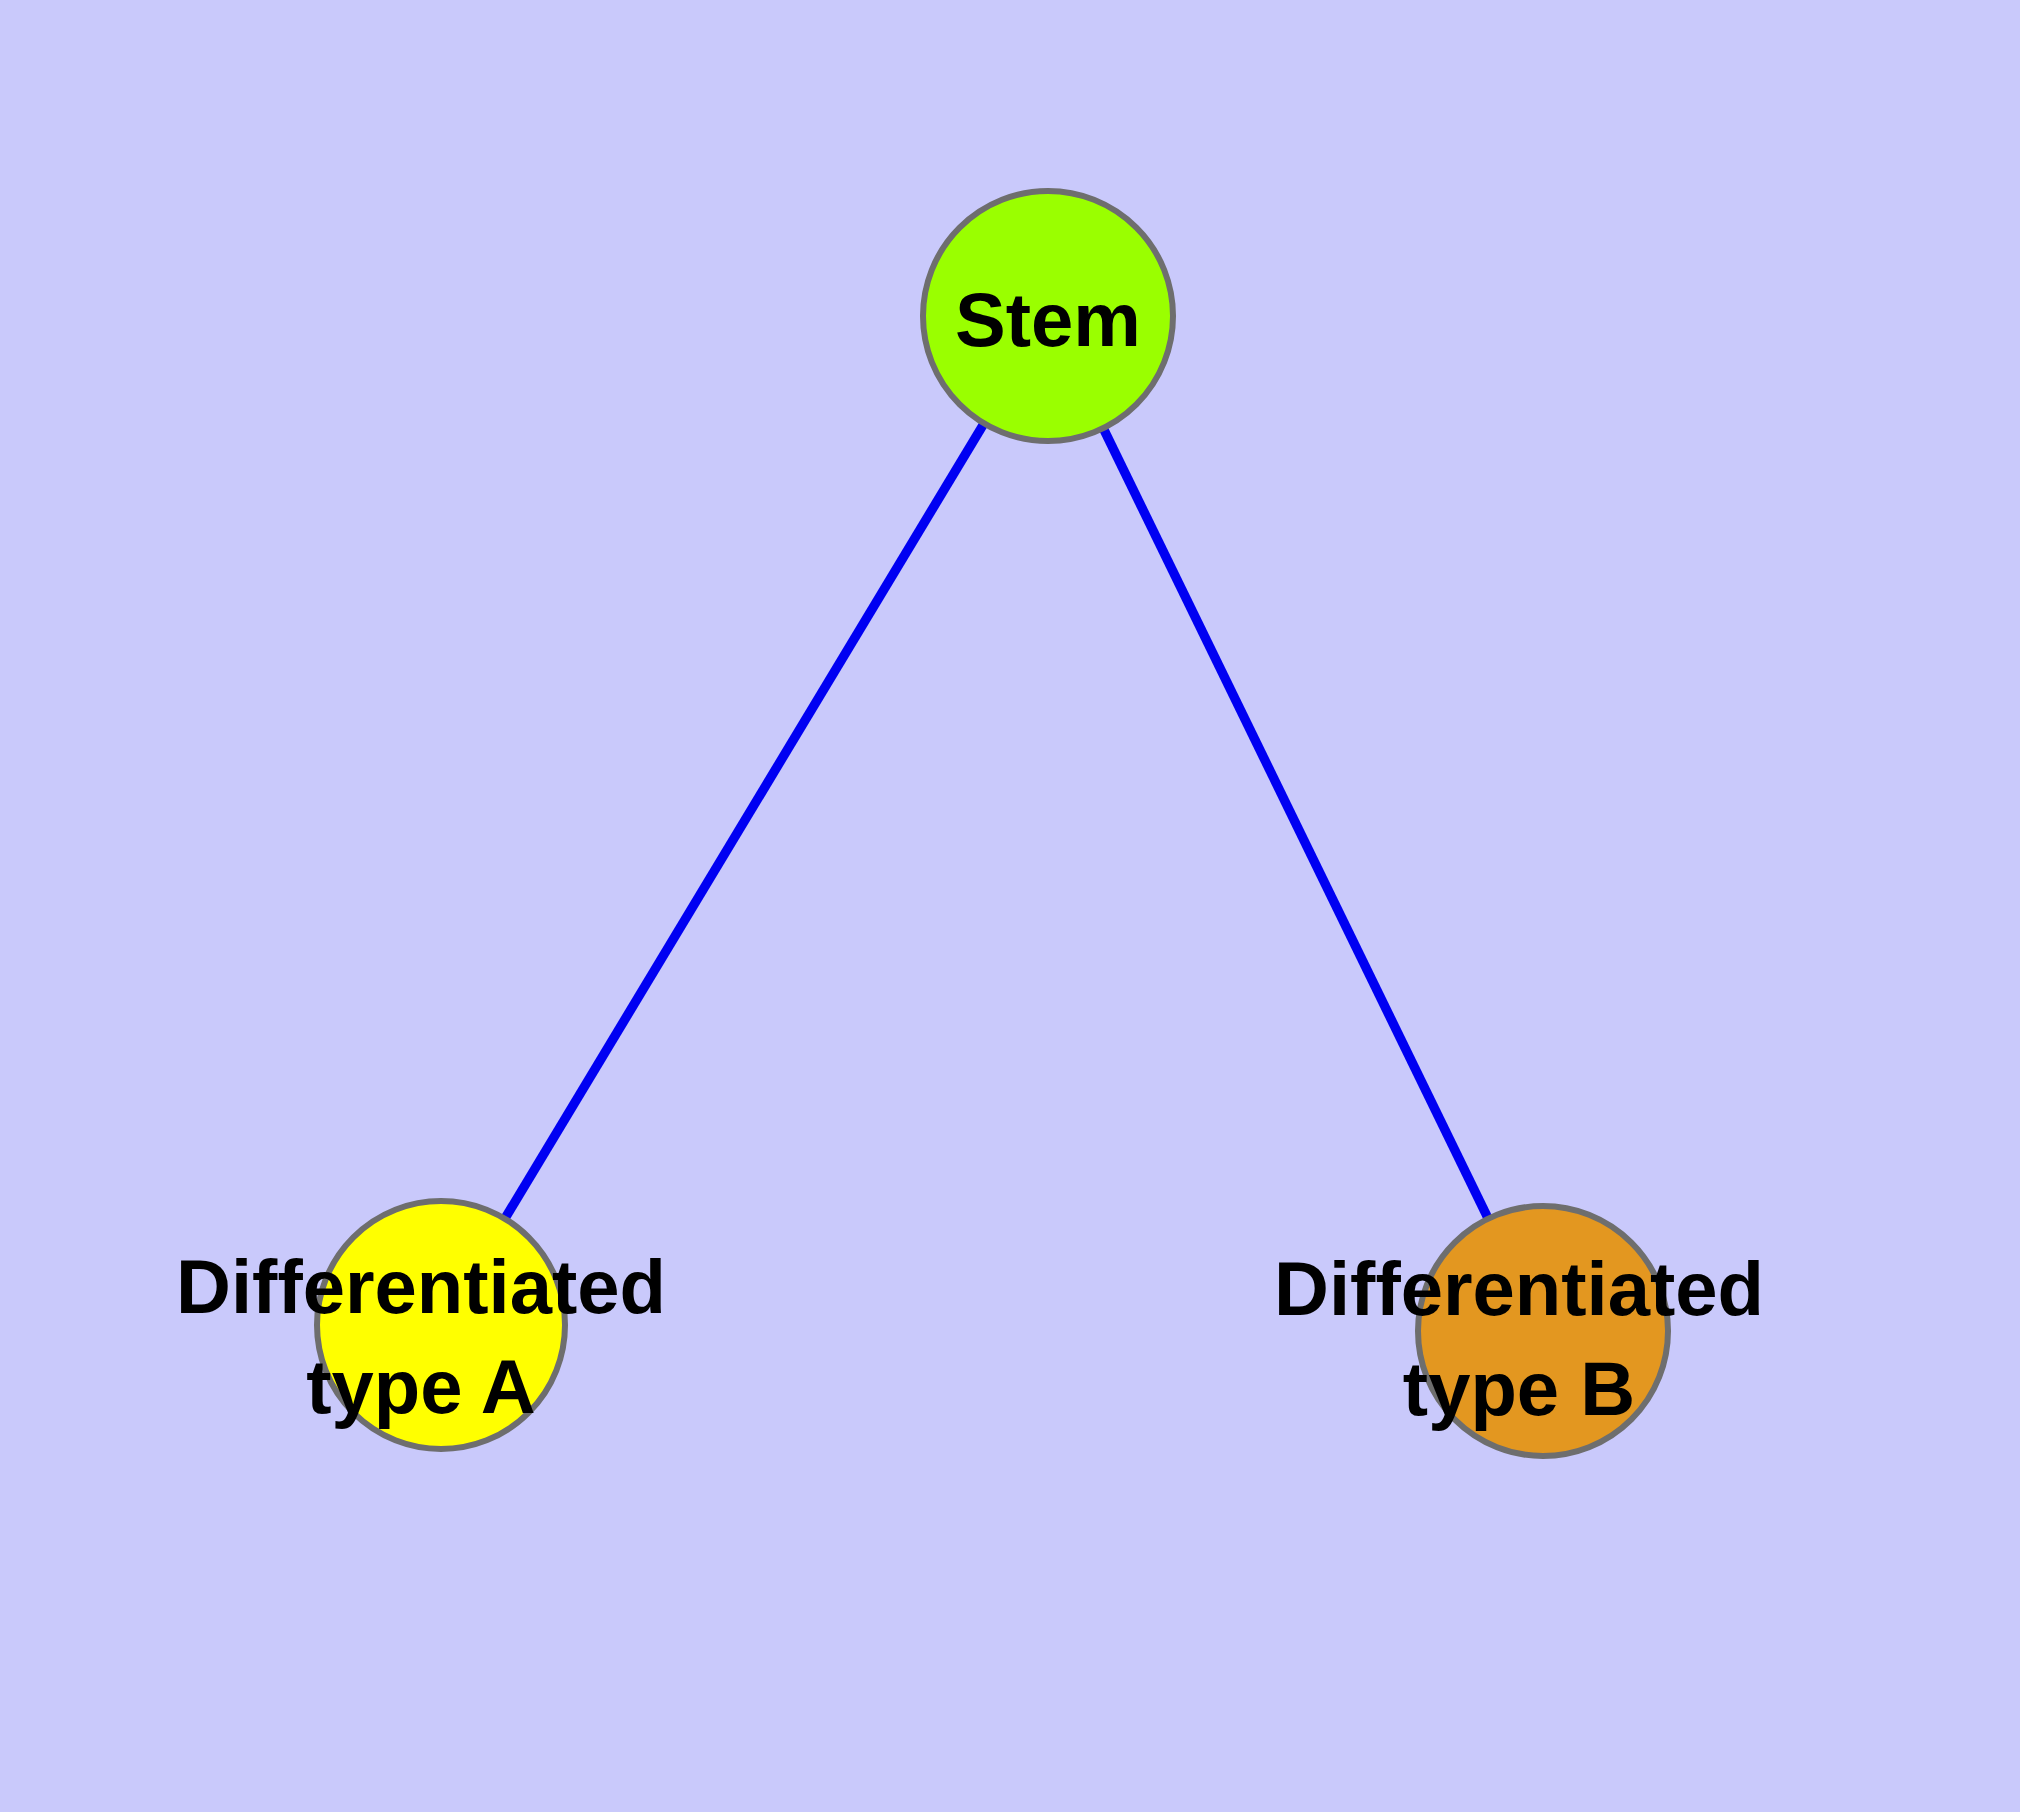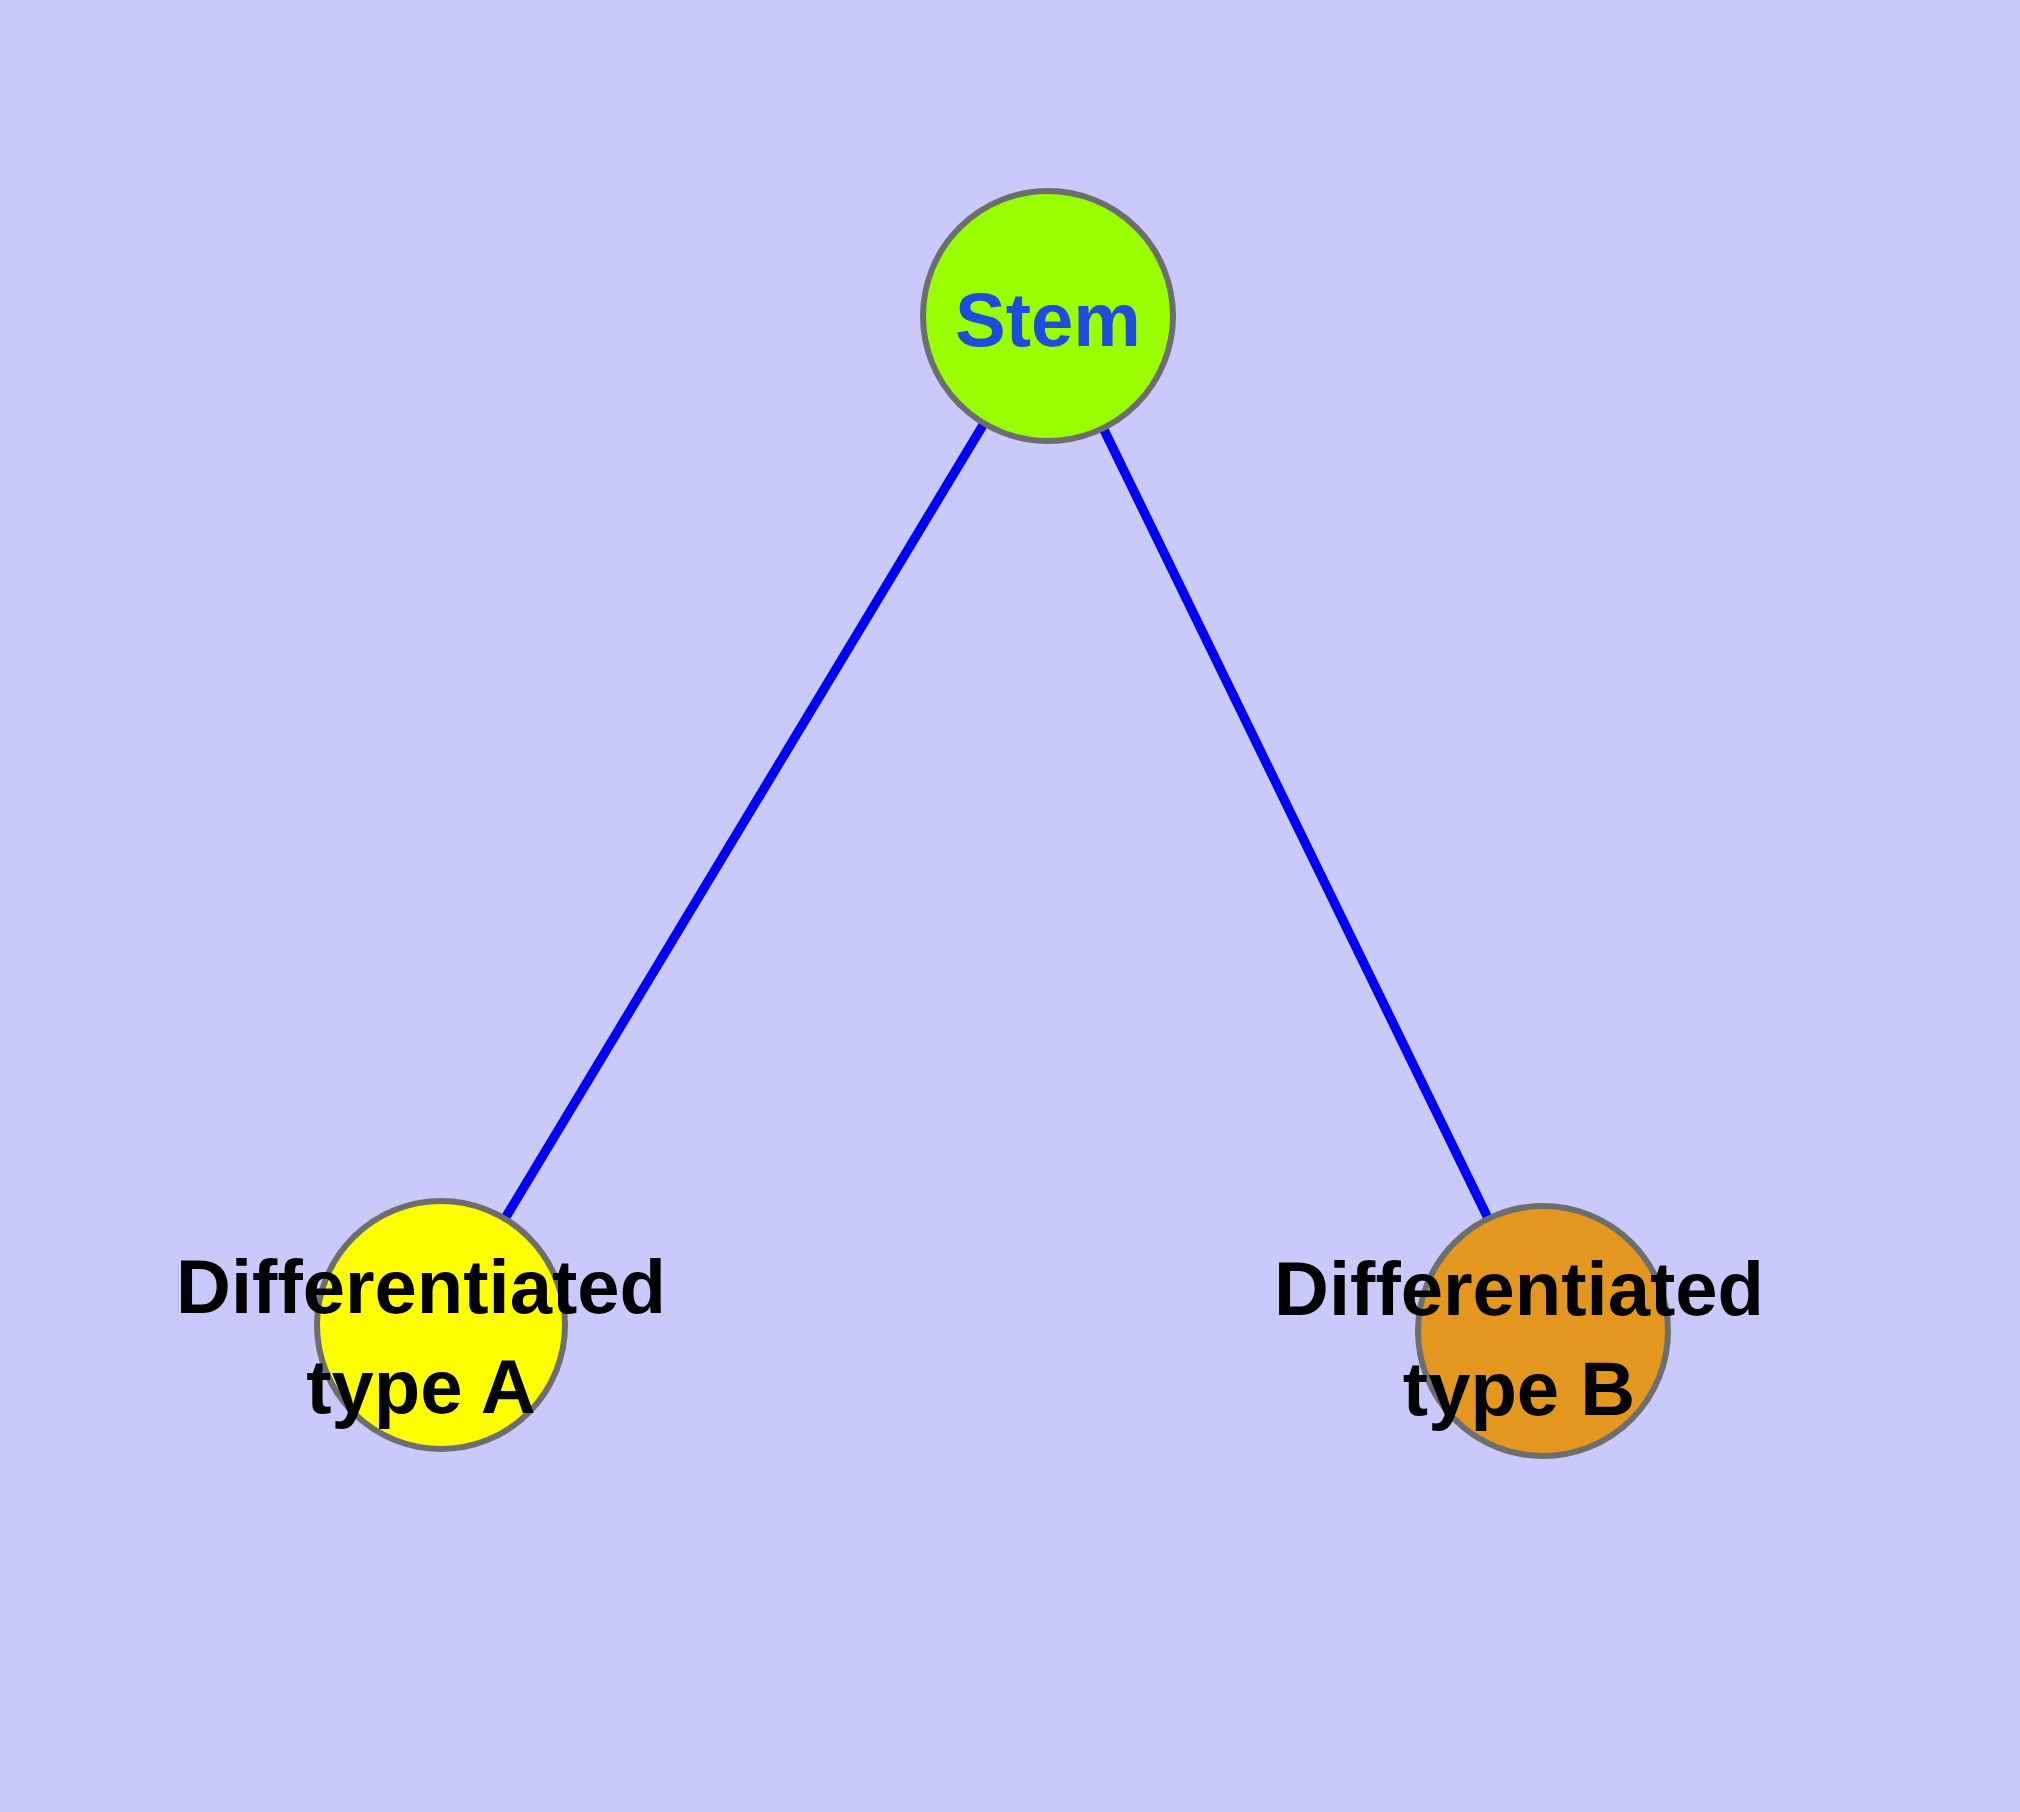--- a/index.html
+++ b/index.html
@@ -44,20 +44,20 @@
 
   <svg class="edge-layer" viewBox="0 0 2384 2138" xmlns="http://www.w3.org/2000/svg">
     <line class="edge" x1="1237" y1="373" x2="520" y2="1563" stroke="#0000f2" stroke-width="11"></line>
     <line class="edge" x1="1237" y1="373" x2="1820" y2="1570" stroke="#0000f2" stroke-width="11"></line>
   </svg>
 
   <div class="node-circle" style="left: 920px; top: 188px; width: 256px; height: 256px; background: rgb(154, 255, 0); border: 6px solid rgb(110, 110, 110);"></div>
   <div class="node-circle" style="left: 314px; top: 1198px; width: 254px; height: 254px; background: rgb(255, 255, 0); border: 6px solid rgb(110, 110, 110);"></div>
   <div class="node-circle" style="left: 1415px; top: 1203px; width: 256px; height: 256px; background: rgb(227, 151, 32); border: 6px solid rgb(110, 110, 110);"></div>
 
-  <div class="node-label" style="left: 1048px; top: 320px; color: #1d4ed8;">Stem</div>
+  <div class="node-label" style="left: 1048px; top: 320px; color: #000000;">Stem</div>
   <div class="node-label" style="left: 421px; top: 1337px; color: rgb(0, 0, 0);">Differentiated
 type A</div>
   <div class="node-label" style="left: 1519px; top: 1339px; color: rgb(0, 0, 0);">Differentiated
 type B</div>
 
 </div>
 
 
 </body></html>

